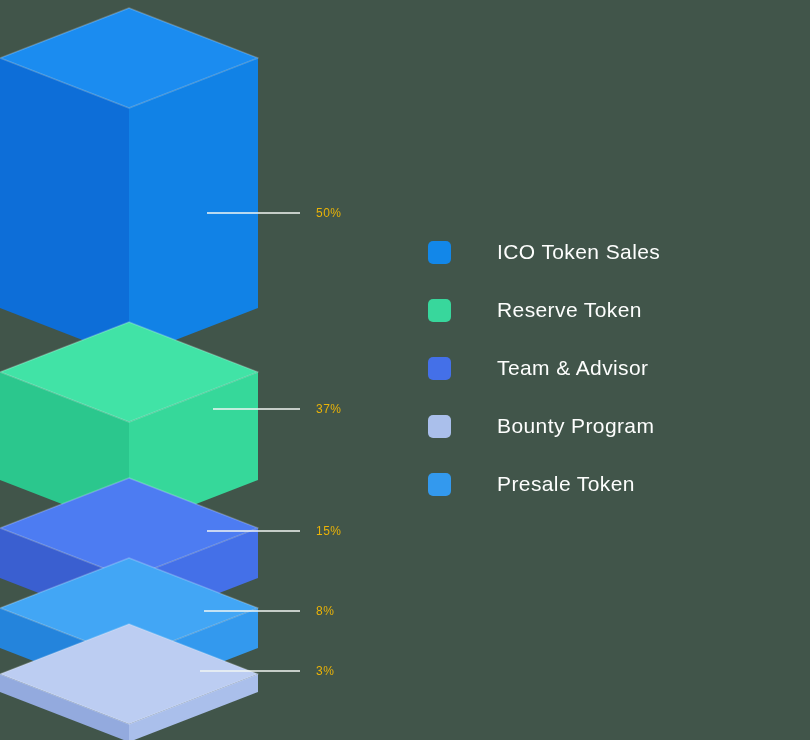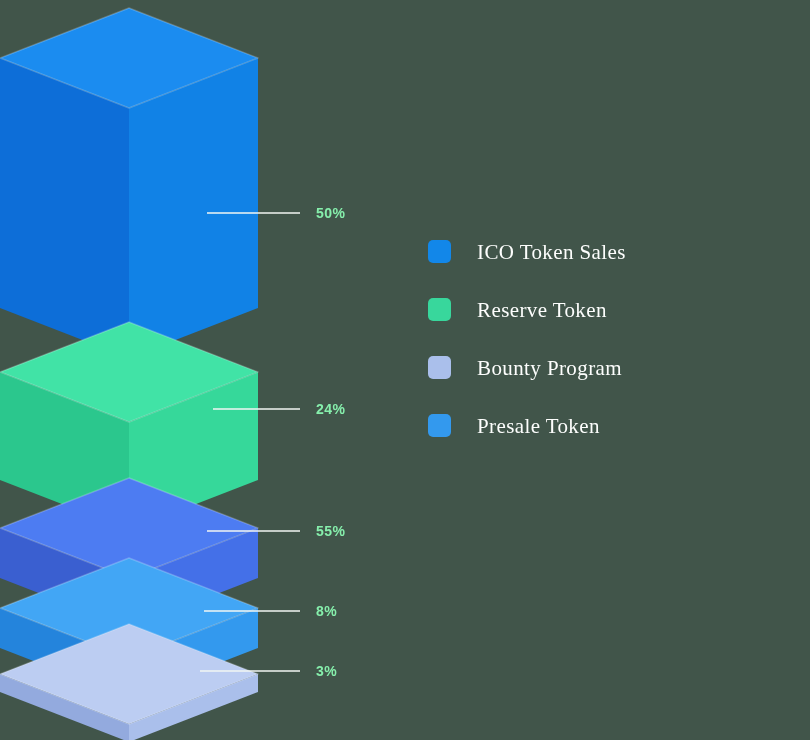--- a/index.html
+++ b/index.html
@@ -1,22 +1,22 @@
 <!DOCTYPE html>
 <html><head>
 <meta charset="utf-8">
 <style>
   html,body{margin:0;padding:0;background:#41554A;}
   #app{position:relative;width:810px;height:740px;background:#41554A;overflow:hidden;
        font-family:"Liberation Sans",sans-serif;}
   #chart-svg{position:absolute;left:0;top:0;display:block;}
-  .pct-label{position:absolute;color:#86efac;font-size:14px;font-weight:700;
+  .pct-label{position:absolute;color:#eab308;font-size:12px;font-weight:400;
              letter-spacing:0.5px;transform:translateY(-50%);}
   #legend{position:absolute;left:428px;top:240px;display:flex;flex-direction:column;gap:34px;}
-  .legend-item{display:flex;align-items:flex-start;gap:26px;height:24px;font-family:Liberation Serif, serif;}
+  .legend-item{display:flex;align-items:flex-end;gap:46px;height:24px;}
   .legend-swatch{width:23px;height:23px;border-radius:5px;flex:0 0 auto;}
   .legend-label{color:#FDFEFD;font-size:21px;font-weight:400;letter-spacing:0.4px;white-space:nowrap;}
 </style>
 </head>
 <body>
 
 <div id="app" style="background: rgb(65, 85, 74);">
   <svg id="chart-svg" width="810" height="740" viewBox="0 0 810 740">
       <g>
         <polygon points="0,58 129,108 129,358 0,308" fill="#0D6ED8"></polygon>
@@ -44,35 +44,39 @@
         <polygon points="129,624 258,674 129,724 0,674" fill="#BCCDF2" stroke="rgba(255,255,255,0.22)" stroke-width="1.5" stroke-linejoin="round"></polygon>
       </g>
       <line x1="207" y1="213" x2="300" y2="213" stroke="#F2F6F3" stroke-width="1.6"></line>
       <line x1="213" y1="409" x2="300" y2="409" stroke="#F2F6F3" stroke-width="1.6"></line>
       <line x1="207" y1="531" x2="300" y2="531" stroke="#F2F6F3" stroke-width="1.6"></line>
       <line x1="204" y1="611" x2="300" y2="611" stroke="#F2F6F3" stroke-width="1.6"></line>
       <line x1="200" y1="671" x2="300" y2="671" stroke="#F2F6F3" stroke-width="1.6"></line>
     </svg>
   <div id="pct-labels">
       <div class="pct-label" style="left: 316px; top: 213px;">50%</div>
-      <div class="pct-label" style="left: 316px; top: 409px;">24%</div>
-      <div class="pct-label" style="left: 316px; top: 531px;">55%</div>
+      <div class="pct-label" style="left: 316px; top: 409px;">37%</div>
+      <div class="pct-label" style="left: 316px; top: 531px;">15%</div>
       <div class="pct-label" style="left: 316px; top: 611px;">8%</div>
       <div class="pct-label" style="left: 316px; top: 671px;">3%</div>
     </div>
   <div id="legend">
       <div class="legend-item">
         <span class="legend-swatch" style="background: rgb(18, 135, 233);"></span>
         <span class="legend-label">ICO Token Sales</span>
       </div>
       <div class="legend-item">
         <span class="legend-swatch" style="background: rgb(56, 215, 156);"></span>
         <span class="legend-label">Reserve Token</span>
       </div>
       <div class="legend-item">
+        <span class="legend-swatch" style="background: rgb(68, 112, 232);"></span>
+        <span class="legend-label">Team &amp; Advisor</span>
+      </div>
+      <div class="legend-item">
         <span class="legend-swatch" style="background: rgb(170, 191, 235);"></span>
         <span class="legend-label">Bounty Program</span>
       </div>
       <div class="legend-item">
         <span class="legend-swatch" style="background: rgb(51, 153, 238);"></span>
         <span class="legend-label">Presale Token</span>
       </div>
     </div>
 </div>
 

